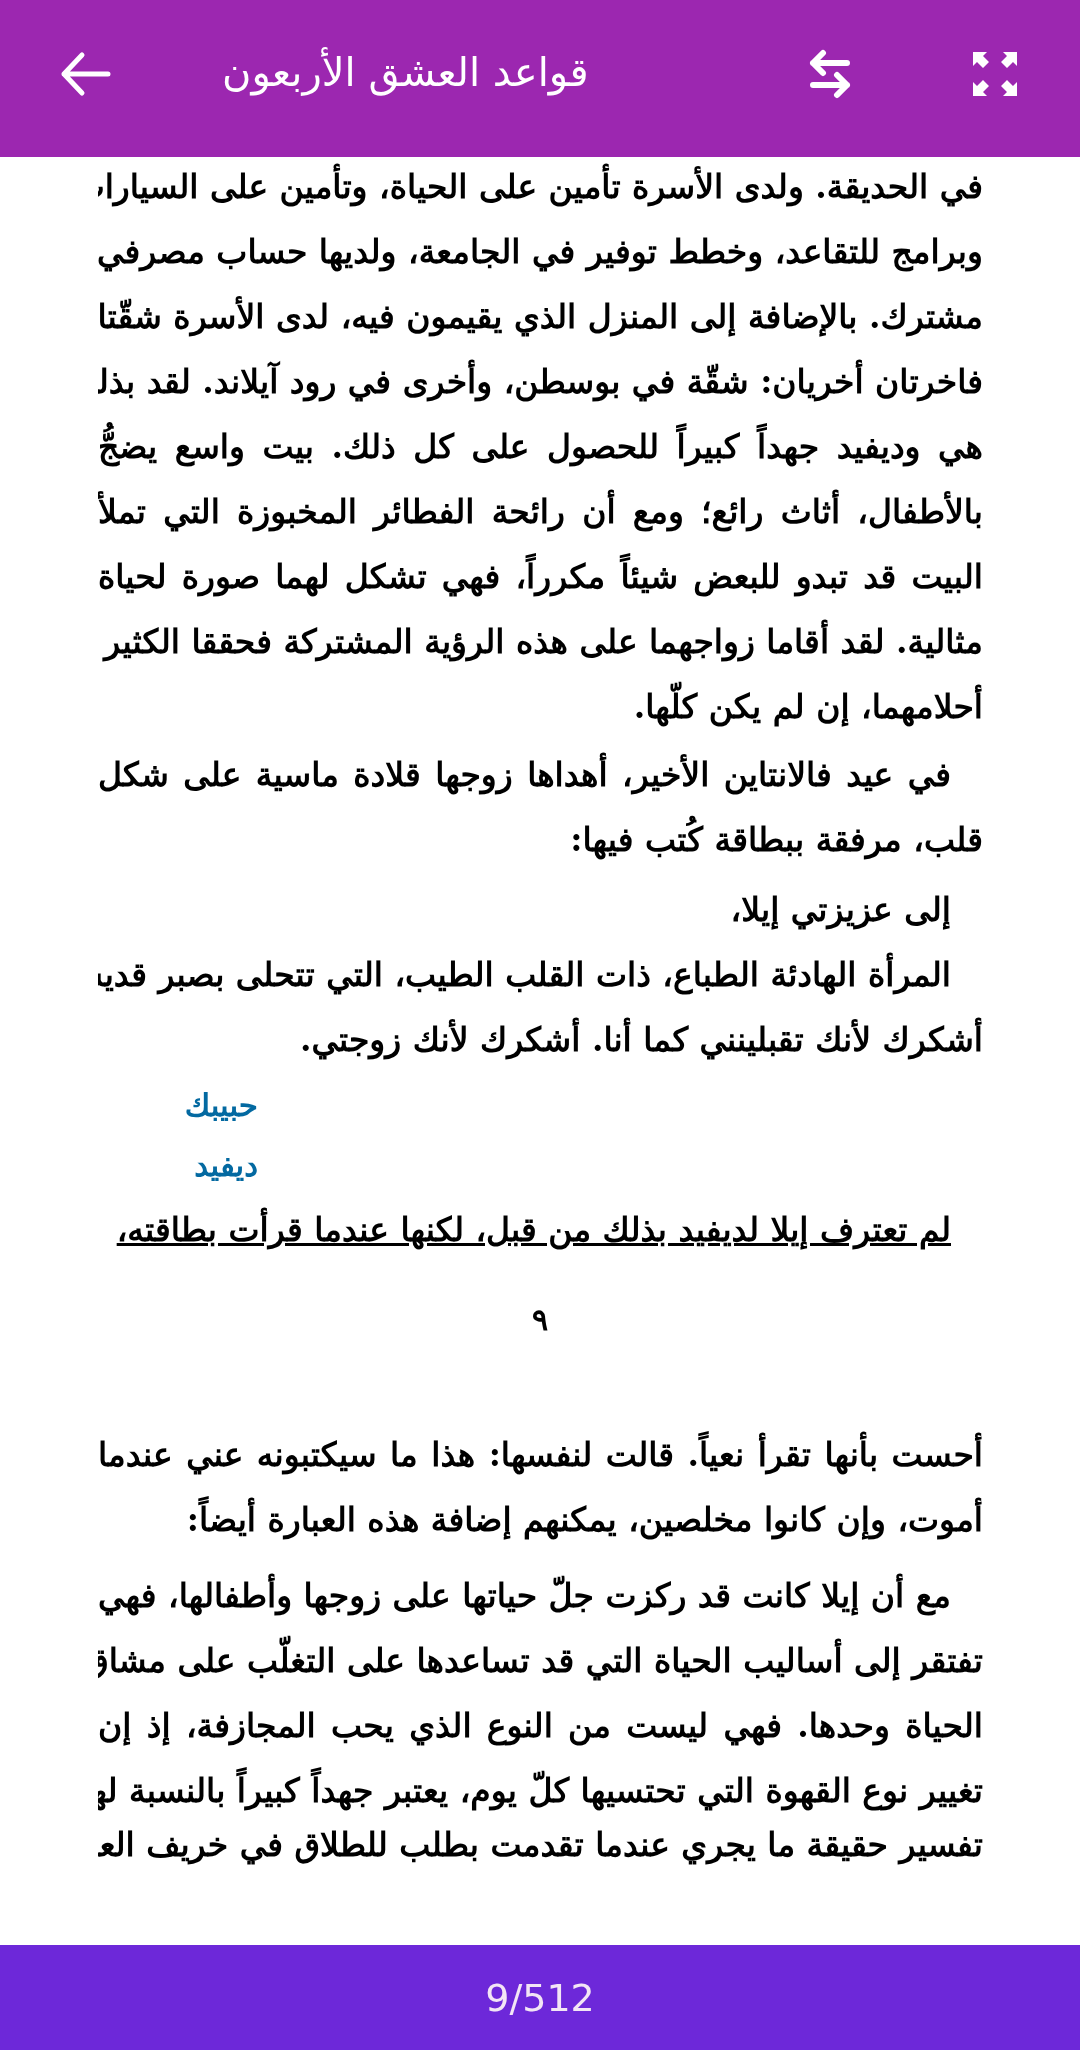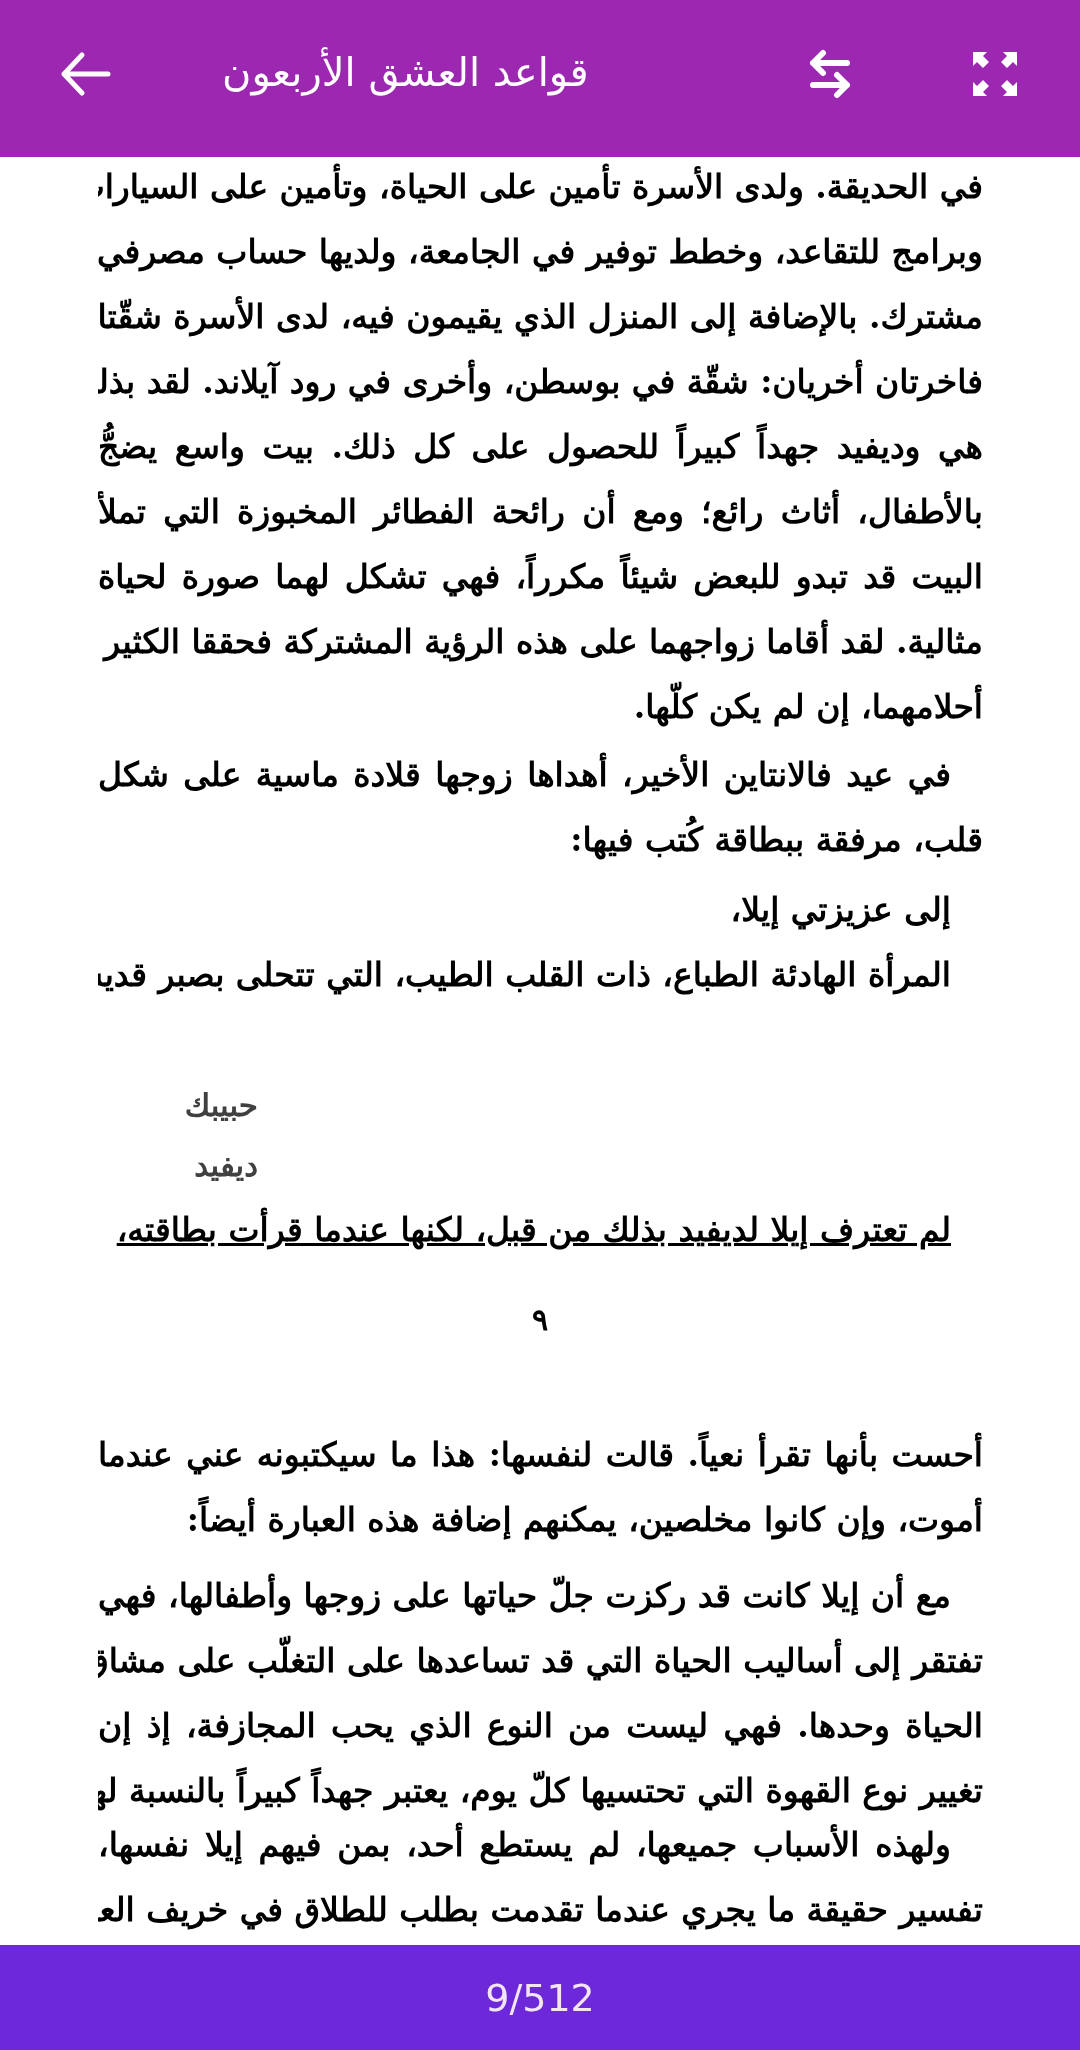--- a/index.html
+++ b/index.html
@@ -7,21 +7,21 @@
   .appbar { position:absolute; left:0; top:0; width:1080px; height:157px; background:#9c27b0; color:#fff; }
   .appbar .back { position:absolute; left:50px; top:44px; width:70px; height:60px; display:flex; align-items:center; justify-content:center; cursor:pointer; }
   .appbar .title { position:absolute; left:215px; top:40px; font-size:40px; line-height:64px; color:#fff; direction:rtl; white-space:nowrap;margin-left:7px; }
   .appbar .swap { position:absolute; left:800px; top:44px; width:60px; height:60px; display:flex; align-items:center; justify-content:center; cursor:pointer; }
   .appbar .fullscreen { position:absolute; left:965px; top:44px; width:60px; height:60px; display:flex; align-items:center; justify-content:center; cursor:pointer; }
   .page { position:absolute; left:0; top:157px; width:1080px; height:1788px; overflow:hidden; }
   .text { position:absolute; right:97px; width:885px; direction:rtl; text-align:justify; text-align-last:right; font-family:"DejaVu Serif", serif; font-weight:bold; font-size:33px; color:#000; line-height:65px; }
   .line { height:65px; white-space:nowrap; overflow:hidden; text-align:right; }
   .line.full { text-align:justify; text-align-last:justify; }
   .indent { padding-right:32px; }
-  .sig { position:absolute; right:822px; font-family:"DejaVu Serif", serif; font-weight:bold; font-size:31px; direction:rtl; color:#404040; }
+  .sig { position:absolute; right:822px; font-family:"DejaVu Serif", serif; font-weight:bold; font-size:31px; direction:rtl; color:#0369a1; }
   .pagenum { position:absolute; left:0; width:1080px; text-align:center; font-family:"DejaVu Serif", serif; font-weight:bold; font-size:30px; color:#000; }
   .footer { position:absolute; left:0; top:1945px; width:1080px; height:105px; background:#6d28d9; display:flex; align-items:center; justify-content:center; }
   .footer span { color:#f3e5f5; font-size:38px; font-family:"DejaVu Sans", sans-serif; }
 </style>
 </head>
 <body>
 
 <div class="appbar">
   <div class="back">
     <svg width="54" height="46" viewBox="0 0 54 46">
@@ -62,20 +62,21 @@
     <div class="line full indent">في عيد فالانتاين الأخير، أهداها زوجها قلادة ماسية على شكل</div>
     <div class="line">قلب، مرفقة ببطاقة كُتب فيها:</div>
   </div>
 
   <div class="text" style="top:720px;">
     <div class="line indent">إلى عزيزتي إيلا،</div>
   </div>
 
   <div class="text" style="top:785px;">
     <div class="line full indent">المرأة الهادئة الطباع، ذات القلب الطيب، التي تتحلى بصبر قديسة،</div>
+    <div class="line">أشكرك لأنك تقبلينني كما أنا. أشكرك لأنك زوجتي.</div>
   </div>
 
   <div class="sig" style="top:930px;">حبيبك</div>
   <div class="sig" style="top:990px;">ديفيد</div>
 
   <div class="text" style="top:1040px;text-decoration:underline;">
     <div class="line indent">لم تعترف إيلا لديفيد بذلك من قبل، لكنها عندما قرأت بطاقته،</div>
   </div>
 
   <div class="pagenum" style="top:1145px;">٩</div>
@@ -86,20 +87,19 @@
   </div>
 
   <div class="text" style="top:1406px;">
     <div class="line full indent">مع أن إيلا كانت قد ركزت جلّ حياتها على زوجها وأطفالها، فهي</div>
     <div class="line full">تفتقر إلى أساليب الحياة التي قد تساعدها على التغلّب على مشاق</div>
     <div class="line full">الحياة وحدها. فهي ليست من النوع الذي يحب المجازفة، إذ إن</div>
     <div class="line">تغيير نوع القهوة التي تحتسيها كلّ يوم، يعتبر جهداً كبيراً بالنسبة لها.</div>
   </div>
 
   <div class="text" style="top:1655px;">
-    <div class="line full indent">ولهذه الأسباب جميعها، لم يستطع أحد، بمن فيهم إيلا نفسها،</div>
     <div class="line full">تفسير حقيقة ما يجري عندما تقدمت بطلب للطلاق في خريف العام</div>
   </div>
 </div>
 
 <div class="footer">
   <span>9/512</span>
 </div>
 
 </body></html>

